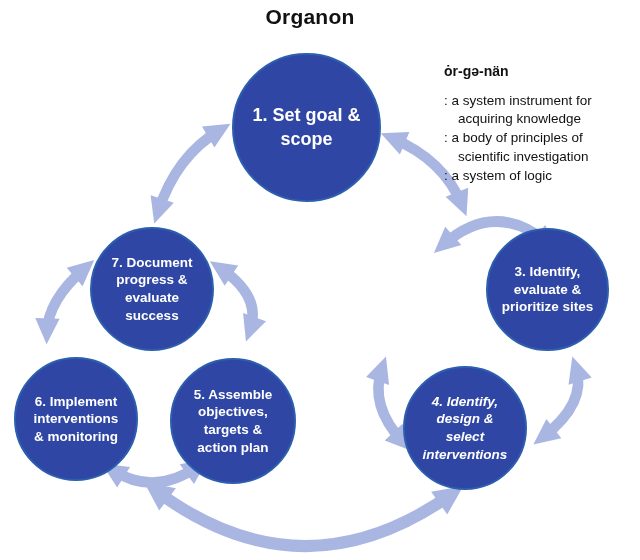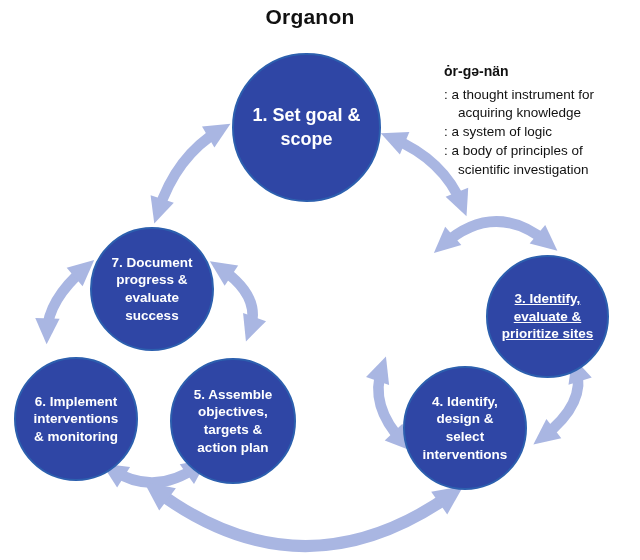--- a/index.html
+++ b/index.html
@@ -24,30 +24,30 @@
     position:absolute;z-index:2;border-radius:50%;
     background:var(--circle-fill);
     border:2px solid var(--circle-border);
     box-sizing:border-box;
     display:flex;align-items:center;justify-content:center;text-align:center;
     color:var(--text-on-circle);font-weight:bold;font-size:13.5px;line-height:1.3;
     white-space:pre-line;
   }
   .c1{left:232px;top:53px;width:149px;height:149px;font-size:18px;}
   .c2{left:332px;top:235px;width:124px;height:124px;}
-  .c3{left:486px;top:255px;width:123px;height:123px;text-decoration:underline;}
-  .c4{left:403px;top:366px;width:124px;height:124px;}
+  .c3{left:486px;top:228px;width:123px;height:123px;}
+  .c4{left:403px;top:366px;width:124px;height:124px;font-style:italic;}
   .c5{left:170px;top:358px;width:126px;height:126px;}
   .c6{left:14px;top:357px;width:124px;height:124px;}
   .c7{left:90px;top:227px;width:124px;height:124px;}
   .definition{
     position:absolute;left:444px;top:62px;width:192px;z-index:3;
     color:var(--ink);font-size:13.5px;line-height:1.40;
   }
-  .pronunciation{font-weight:bold;font-size:14px;margin-bottom:4px;}
+  .pronunciation{font-weight:bold;font-size:14px;margin-bottom:10px;}
   .sense{white-space:pre-line;padding-left:14px;text-indent:-14px;}
 </style>
 </head>
 <body>
 
 <div class="canvas">
 
   <div class="title">Organon</div>
 
   <svg class="arrows" width="640" height="560" viewBox="0 0 640 560">
@@ -85,20 +85,20 @@
   <div class="circle c6">6. Implement
 interventions
 &amp; monitoring</div>
   <div class="circle c7">7. Document
 progress &amp;
 evaluate
 success</div>
 
   <div class="definition">
     <div class="pronunciation">ȯr-gə-nän</div>
-    <div class="sense">: a thought instrument for
+    <div class="sense">: a system instrument for
 acquiring knowledge</div>
-    <div class="sense">: a system of logic</div>
     <div class="sense">: a body of principles of
 scientific investigation</div>
+    <div class="sense">: a system of logic</div>
   </div>
 
 </div>
 
 </body></html>

